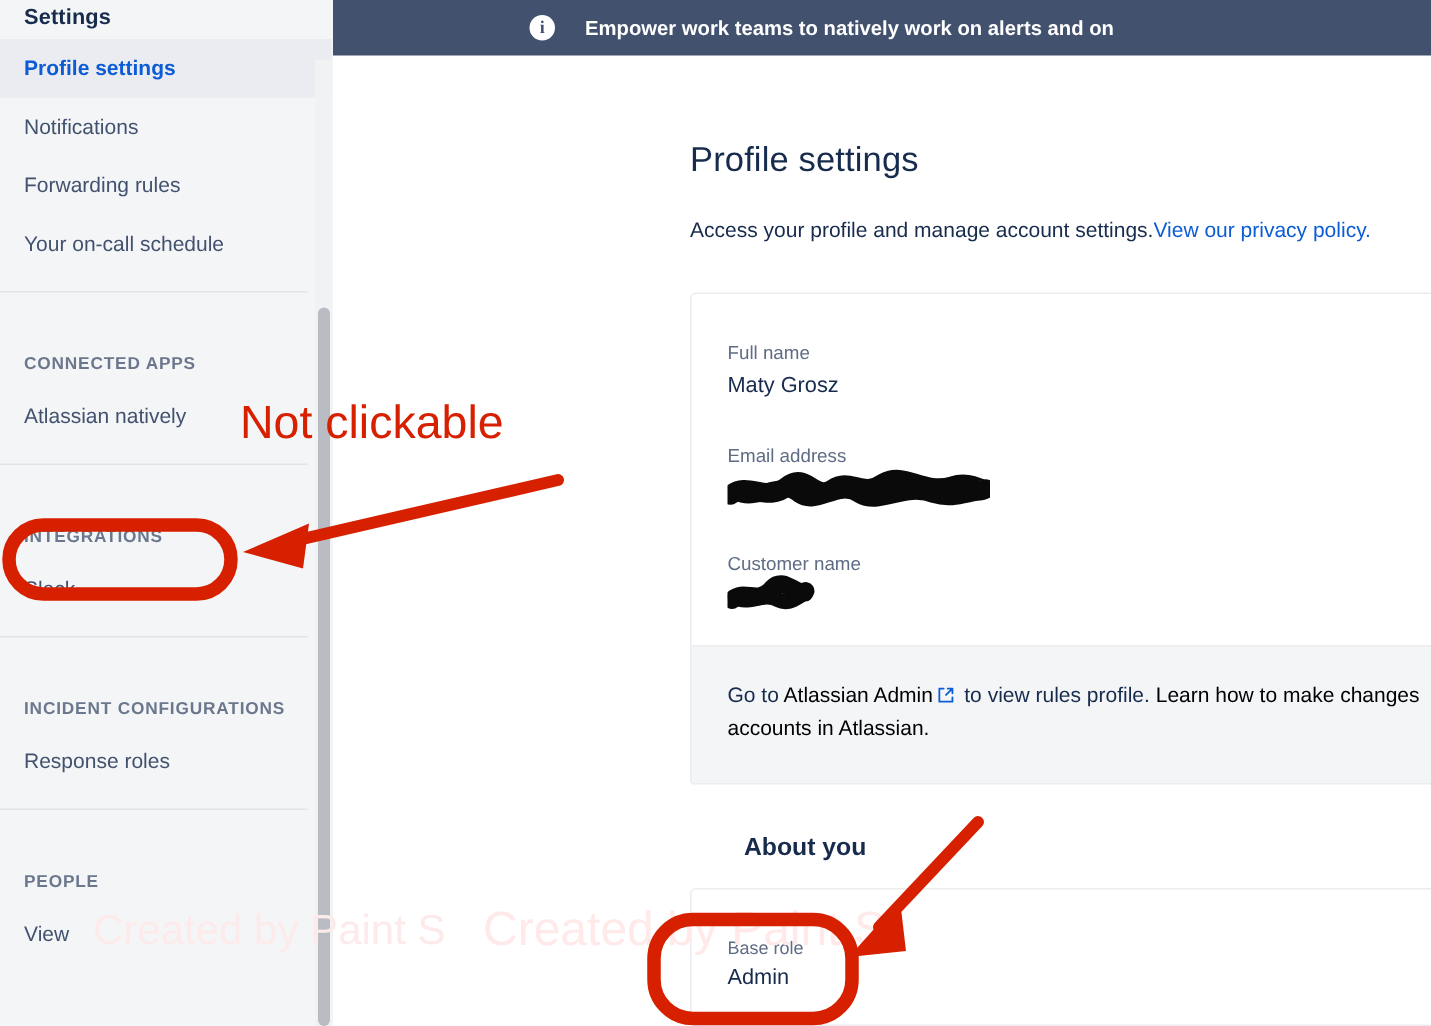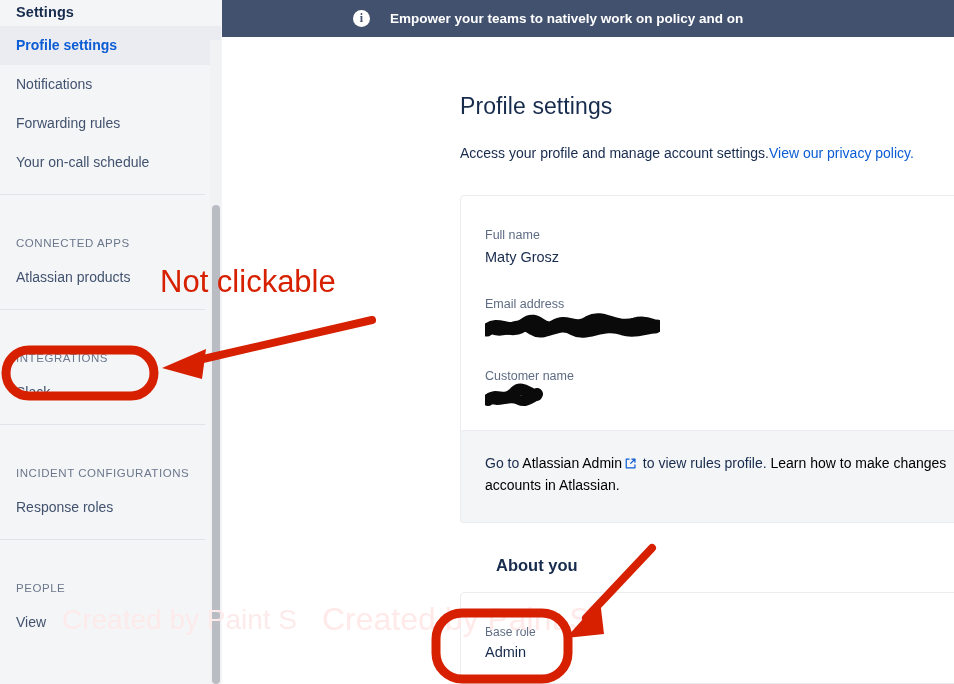--- a/index.html
+++ b/index.html
@@ -24,21 +24,21 @@
     font-size: 14.5px; font-weight: bold; color: #172b4d;
     padding: 12px 0 6px 16px; letter-spacing: .1px;
   }
   .nav-item {
     display: block; font-size: 14px; color: #42526e;
     padding: 11px 0 11px 16px; line-height: 17px;
     white-space: nowrap;
   }
   .nav-item.active { color: #0b5cd5; font-weight: bold; background: #ebecf1; }
   .nav-head {
-    font-size: 11.5px; font-weight: normal; color: #6b778c;
+    font-size: 11.5px; font-weight: bold; color: #6b778c;
     letter-spacing: .55px; padding: 10px 0 9px 16px;
   }
   .side-div { height: 1px; background: #e0e3e9; margin: 12px 16px 10px 0; }
   .sb-sp-a { height: 22px; }
 
   
   .sb-track {
     position: absolute; left: 210px; top: 40px;
     width: 11px; height: 644px; background: #f1f2f4;
   }
@@ -143,21 +143,21 @@
 
       <div class="nav-item active">Profile settings</div>
       <div class="nav-item">Notifications</div>
       <div class="nav-item">Forwarding rules</div>
       <div class="nav-item">Your on-call schedule</div>
 
       <div class="side-div"></div>
       <div class="sb-sp-a"></div>
 
       <div class="nav-head">CONNECTED APPS</div>
-      <div class="nav-item">Atlassian products</div>
+      <div class="nav-item">Atlassian natively</div>
 
       <div class="side-div"></div>
       <div class="sb-sp-a"></div>
 
       <div class="nav-head">INTEGRATIONS</div>
       <div class="nav-item">Slack</div>
 
       <div class="side-div"></div>
       <div class="sb-sp-a"></div>
 
@@ -172,21 +172,21 @@
     </div>
   </div>
 
   <div class="sb-track"></div>
   <div class="sb-thumb"></div>
 
   <div class="main">
 
     <div class="banner">
       <span class="info-dot">i</span>
-      <span>Empower your teams to natively work on policy and on</span>
+      <span>Empower work teams to natively work on alerts and on</span>
     </div>
 
     <div class="page-title">Profile settings</div>
 
     <div class="page-sub">
       <span>Access your profile and manage account settings.</span><a href="#">View our privacy policy.</a>
     </div>
 
     <div class="card">
       <div class="card-pad-top"></div>

